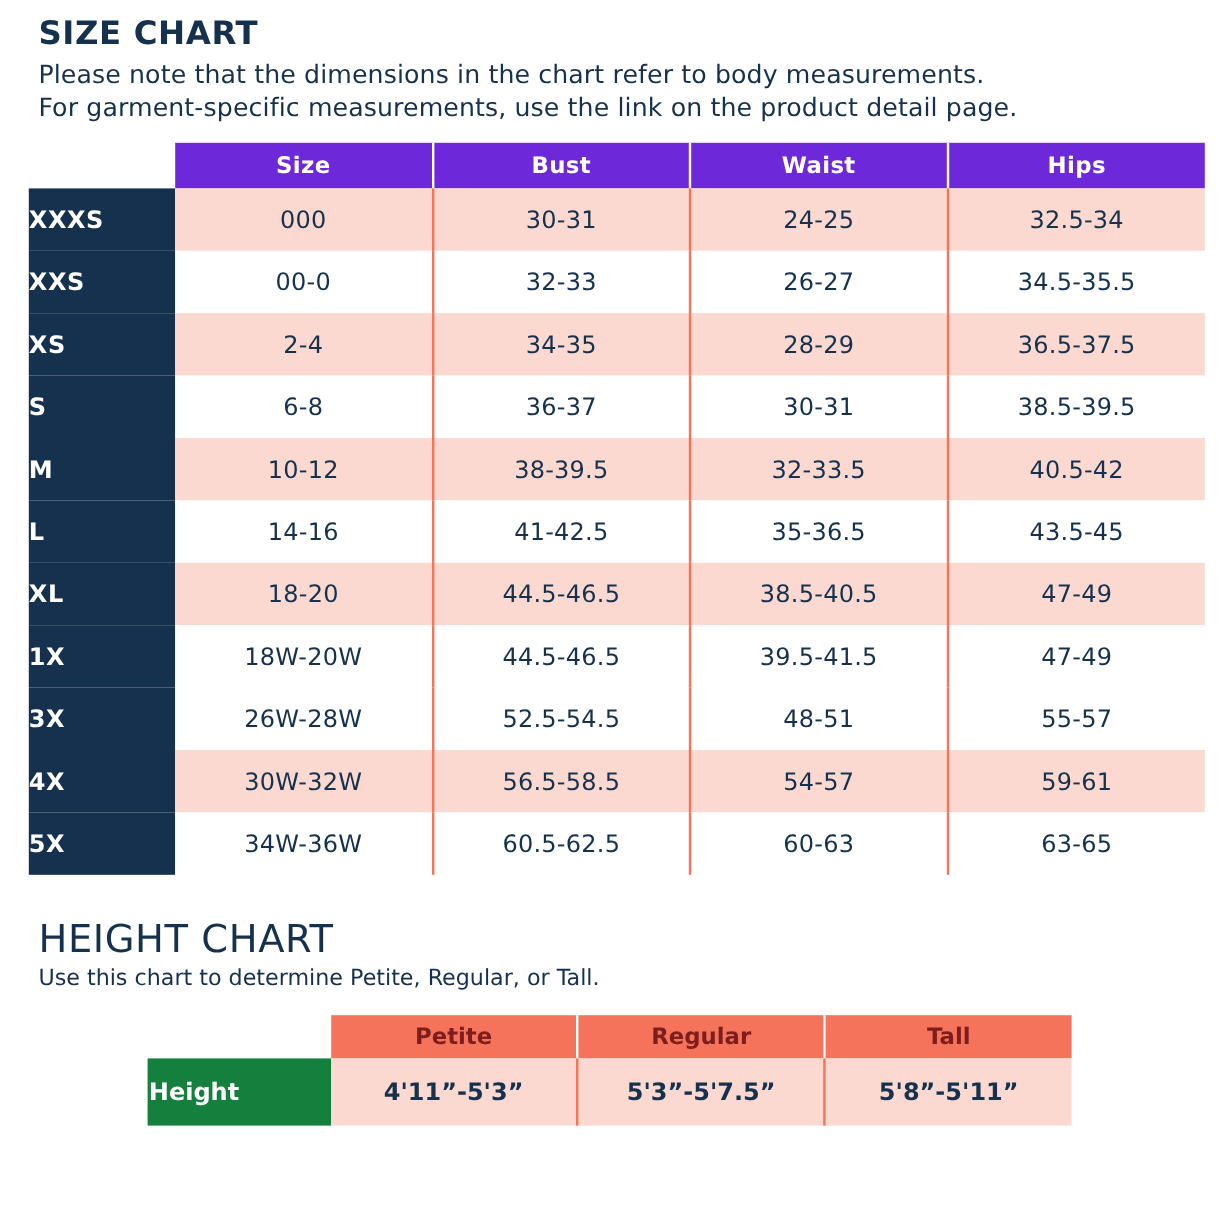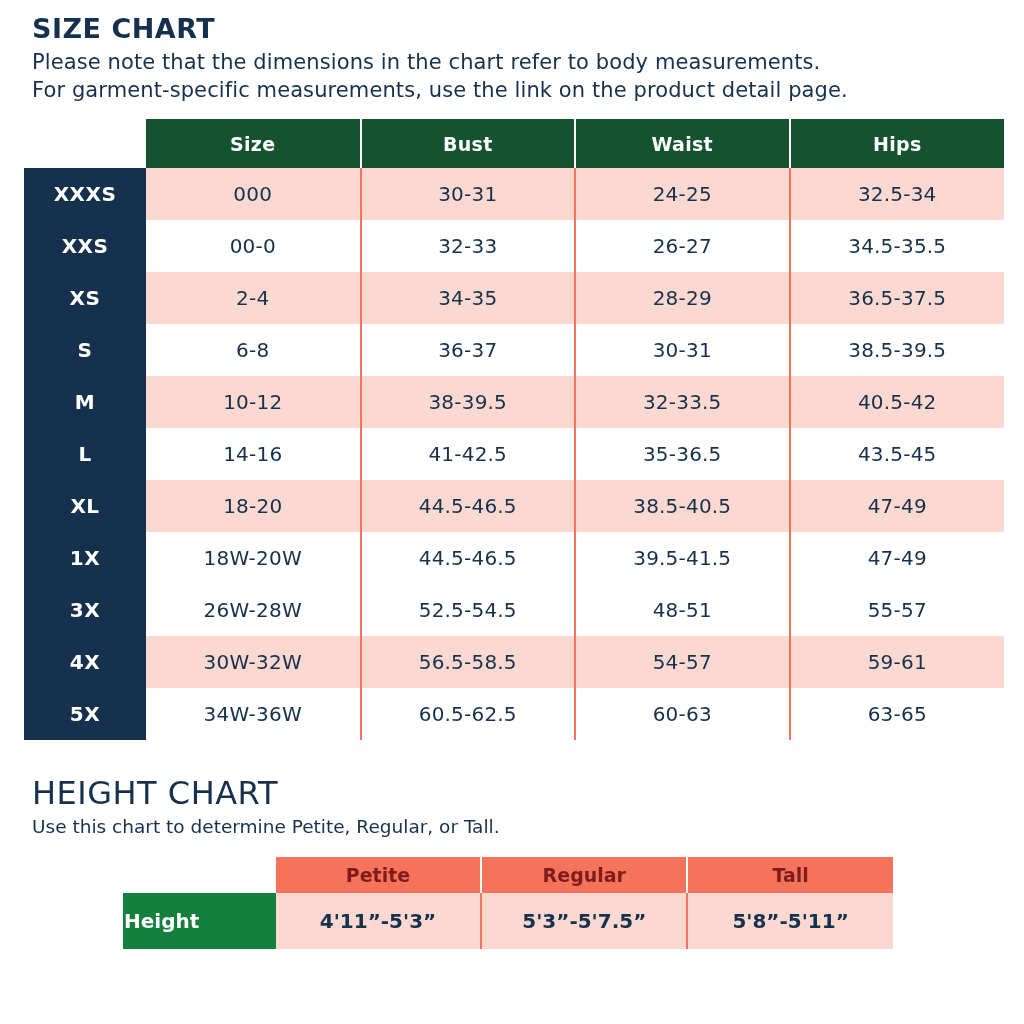--- a/index.html
+++ b/index.html
@@ -58,38 +58,38 @@
     padding: 0;
     margin: 0;
   }
 
   
   .hdr-blank {
     background: #ffffff;
     border: none;
   }
   .hdr-cell {
-    background: #14532d;
+    background: #6d28d9;
     color: #ffffff;
     font-size: 19px;
     font-weight: bold;
     text-align: center;
-    height: 49px;
+    height: 38px;
     border-right: 2px solid #ffffff;
     letter-spacing: 0.3px;
   }
   .hdr-cell.last { border-right: none; }
 
   
   .lbl-cell {
     background: #16314d;
     color: #ffffff;
     font-weight: bold;
     font-size: 20px;
-    text-align: center;
+    text-align: left;
     height: 52px;
     letter-spacing: 0.5px;
   }
   
   .dat-cell {
     text-align: center;
     font-size: 20px;
     color: #16314d;
     height: 52px;
     border-right: 2px solid #f4735a;

